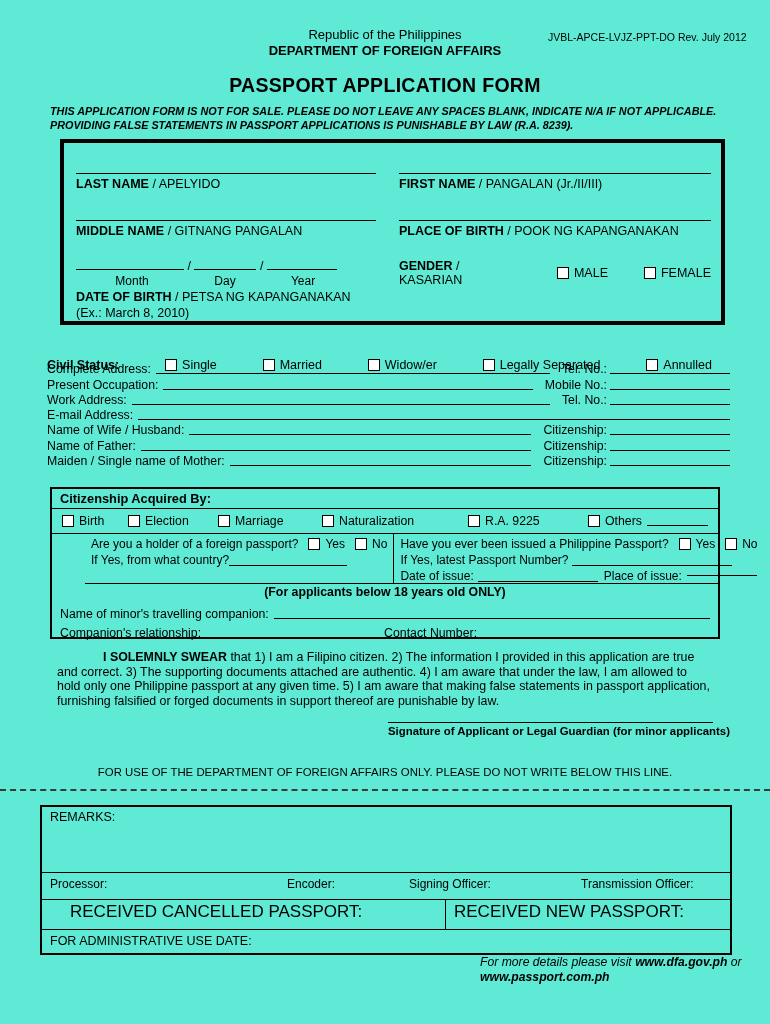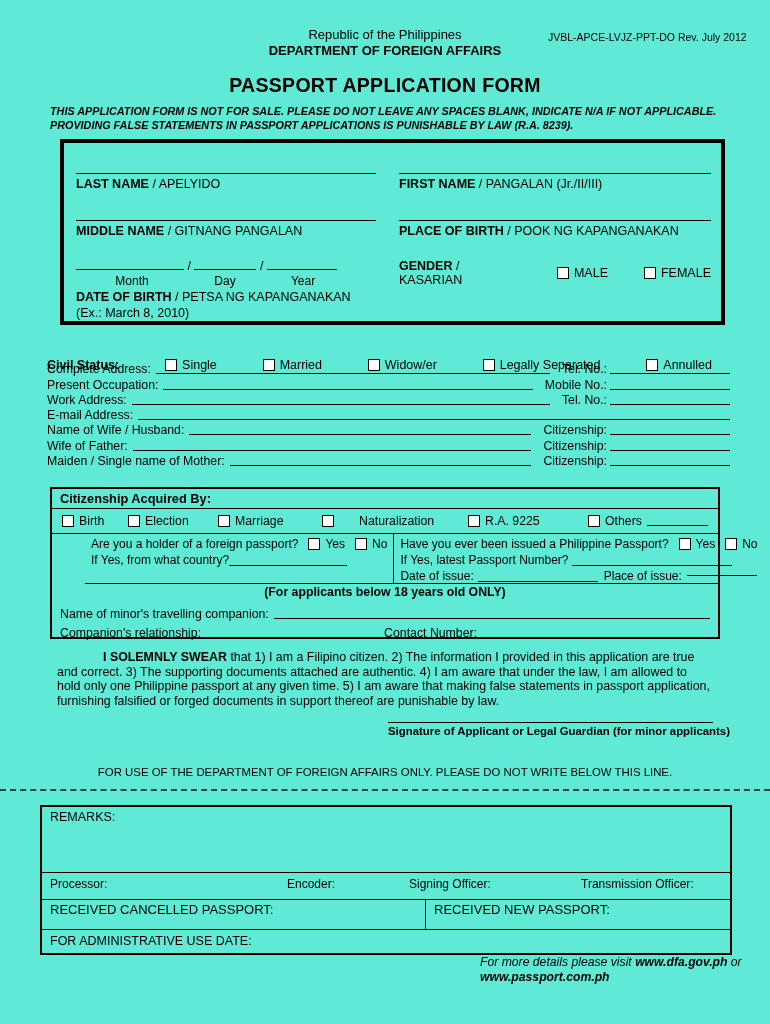--- a/index.html
+++ b/index.html
@@ -36,21 +36,21 @@
   
   .contact{top:361px;left:47px;width:683px;font-size:12.3px;}
   .crow{display:flex;align-items:flex-end;height:15.3px;white-space:nowrap;}
   .rl{margin-left:12px;}
   .w120{width:120px;}
   
   .citbox{top:487px;left:50px;width:666px;height:148px;border:2px solid #000;font-size:12.3px;}
   .cit-title{height:17px;padding:2px 8px 0;border-bottom:1px solid #000;font-weight:bold;font-size:12.8px;}
   .cit-opts{height:24px;display:flex;align-items:center;border-bottom:1px solid #000;padding:0 10px;}
   .cit-opts .opt{flex:none;}
-  .ow1{width:66px;}.ow2{width:90px;}.ow3{width:104px;}.ow4{width:146px;gap:20px;}.ow5{width:120px;}
+  .ow1{width:66px;}.ow2{width:90px;}.ow3{width:104px;}.ow4{width:146px;}.ow5{width:120px;}
   .others{flex:1;display:flex;align-items:flex-end;}
   .qarow{display:flex;border-bottom:1px solid #000;height:49px;margin-left:33px;}
   .qa-left{width:300px;border-right:1px solid #000;padding:2px 6px;font-size:12px;line-height:16px;}
   .qa-right{flex:1;padding:2px 6px;font-size:12px;line-height:16px;}
   .qline{display:flex;align-items:center;white-space:nowrap;}
   .qline .gap{width:10px;flex:none;}
   .minor-h{height:15px;padding-top:1px;font-weight:bold;font-size:12.3px;}
   .minor-body{padding:2px 8px 0;}
   .mrow{display:flex;align-items:flex-end;height:19px;white-space:nowrap;}
   .w170{width:170px;}
@@ -58,21 +58,21 @@
   .oath{top:650px;left:57px;width:656px;font-size:12.4px;line-height:14.7px;text-indent:46px;}
   .sig{top:722px;left:388px;width:325px;border-top:1px solid #000;}
   .sig div{font-weight:bold;font-size:11.4px;text-align:center;padding-top:2px;white-space:nowrap;}
   
   .dfanote{top:766px;left:0;width:770px;font-weight:normal;font-size:11.4px;}
   .cut{top:789px;left:0;width:770px;border-top:2px dashed #3a3a3a;height:0;}
   .rembox{top:805px;left:40px;width:688px;height:146px;border:2px solid #000;}
   .rem-area{height:59px;border-bottom:1px solid #000;padding:3px 8px;font-size:12.5px;}
   .officers{height:22px;display:grid;grid-template-columns:237px 122px 172px 1fr;
             padding:4px 8px 0;font-size:12px;border-bottom:1px solid #000;}
-  .received{display:grid;grid-template-columns:384px 1fr;height:29px;border-bottom:1px solid #000;font-size:13px;}
+  .received{display:grid;grid-template-columns:384px 1fr;height:29px;border-bottom:1px solid #000;font-size:17px;padding-left:20px;}
   .received>div{padding:2px 8px;}
   .recv-left{border-right:1px solid #000;}
   .adminrow{padding:4px 8px;font-size:12.5px;}
   
   .footer{top:955px;left:480px;width:280px;font-size:12.2px;font-style:italic;line-height:15px;}
   .footer .b{font-weight:bold;}
 </style>
 </head>
 <body>
 
@@ -178,21 +178,21 @@
       <span>E-mail Address:</span>
       <span class="fill"></span>
     </div>
     <div class="crow">
       <span>Name of Wife / Husband:</span>
       <span class="fill"></span>
       <span class="rl">Citizenship:</span>
       <span class="fillw w120"></span>
     </div>
     <div class="crow">
-      <span>Wife of Father:</span>
+      <span>Name of Father:</span>
       <span class="fill"></span>
       <span class="rl">Citizenship:</span>
       <span class="fillw w120"></span>
     </div>
     <div class="crow">
       <span>Maiden / Single name of Mother:</span>
       <span class="fill"></span>
       <span class="rl">Citizenship:</span>
       <span class="fillw w120"></span>
     </div>

